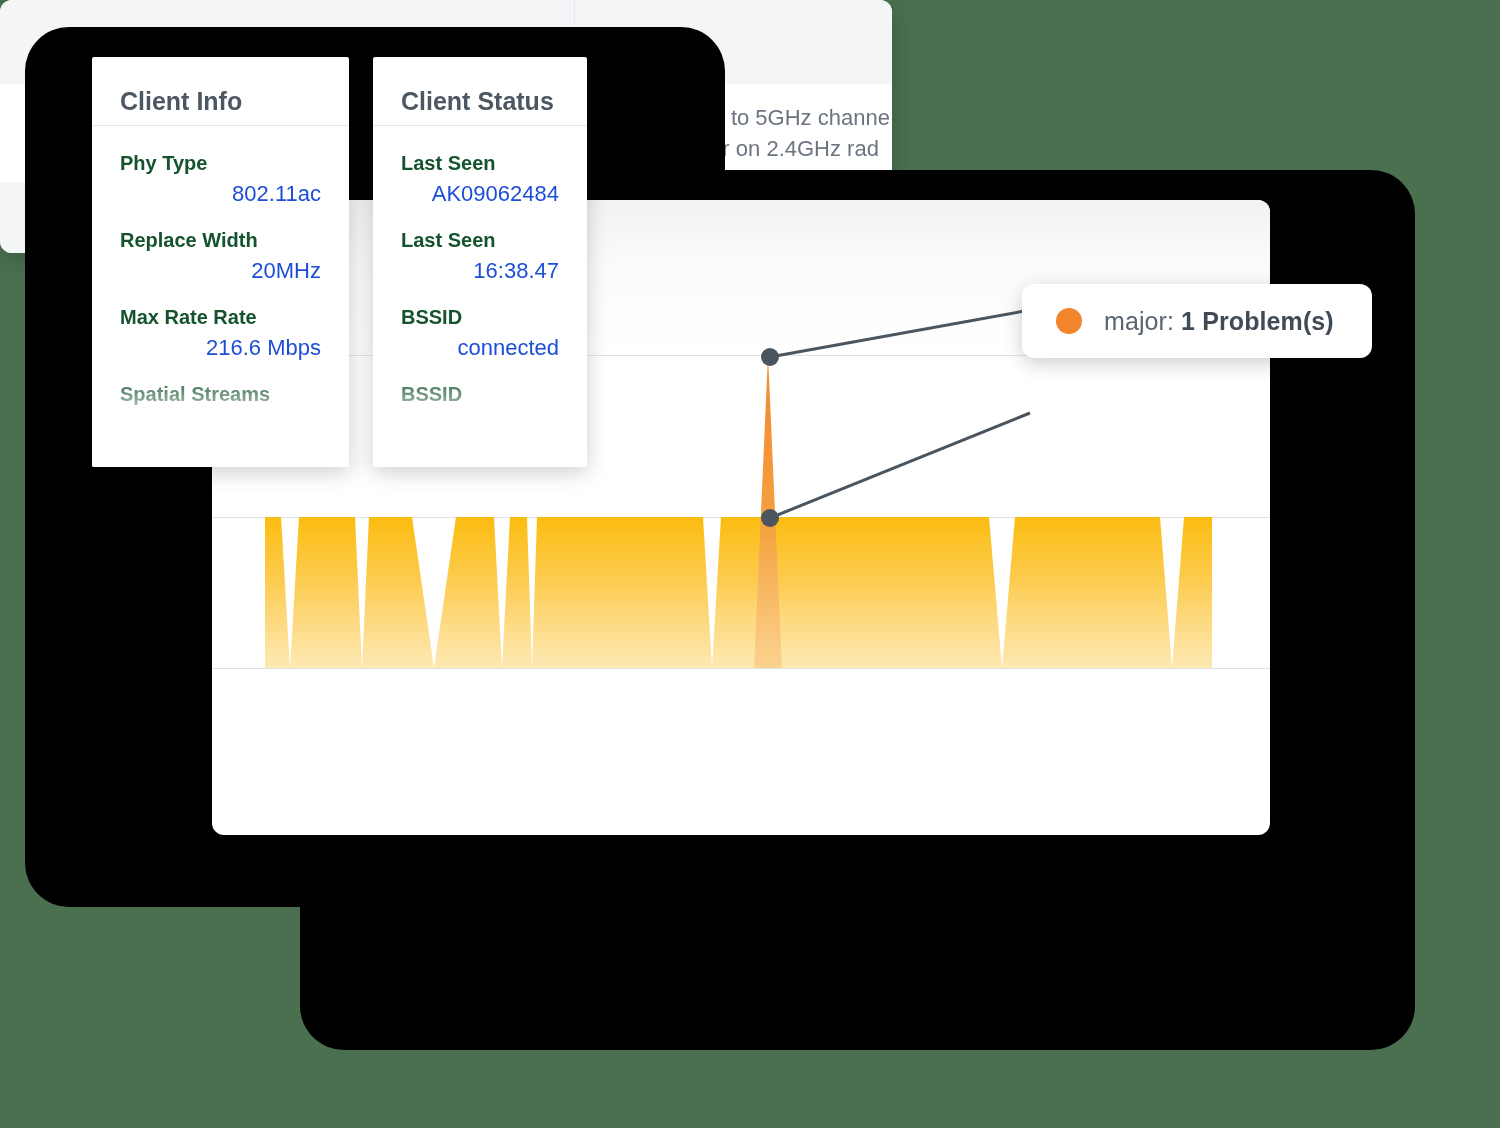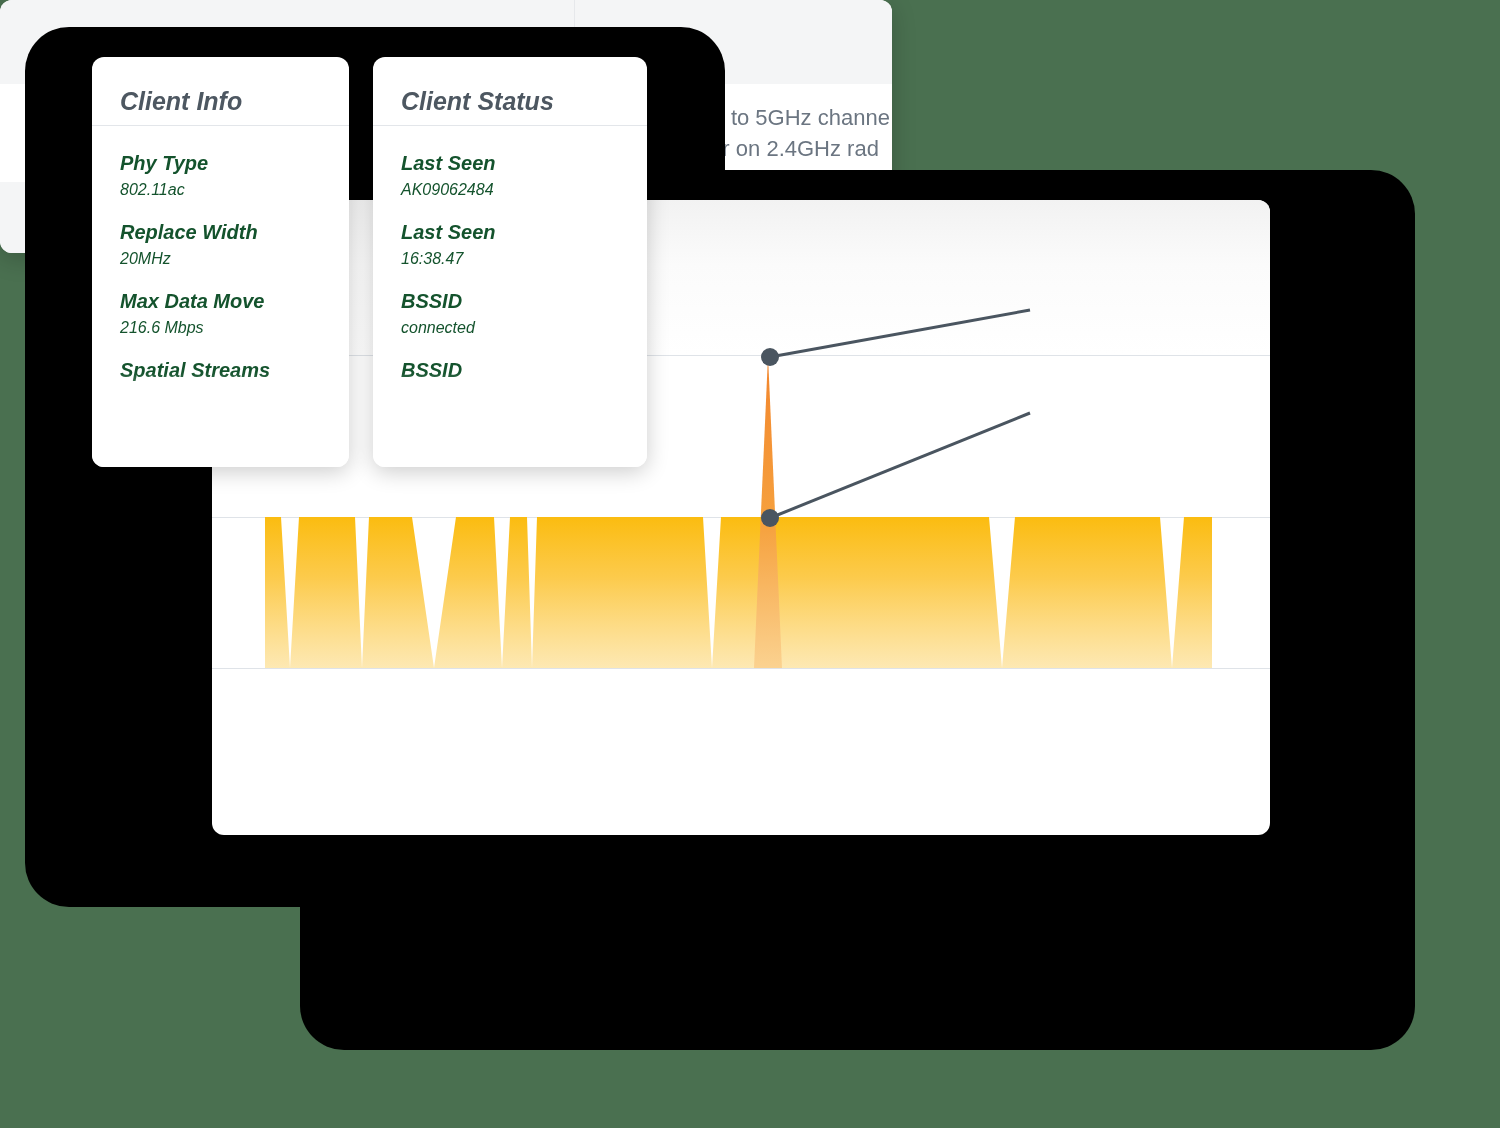--- a/index.html
+++ b/index.html
@@ -80,41 +80,41 @@
     color: #5a6470;
     white-space: nowrap;
     letter-spacing: .1px;
   }
   .callout-text b { color: #414b56; font-weight: 700; }
 
   
   .info-card {
     position: absolute;
     background: #fff;
-    border-radius: 12px;
+    border-radius: 2px;
     box-shadow: 0 5px 22px rgba(0,0,0,.20);
     overflow: hidden;
-    font-style: italic;
   }
   #card-client-info   { left: 92px;  top: 57px; width: 257px; height: 410px; }
-  #card-client-status { left: 373px; top: 57px; width: 274px; height: 410px; }
+  #card-client-status { left: 373px; top: 57px; width: 214px; height: 410px; }
   .info-head {
     font-size: 25px; font-weight: 700; color: #4d5761;
     padding: 30px 0 0 28px;
     height: 68px;
   }
   .info-divider { height: 1px; background: #e3e6ea; margin: 0; }
   .info-body { padding: 26px 28px 0 28px; position: relative; }
   .field-label {
     font-size: 20px; font-weight: 700; color: #14532d;
     margin-bottom: 6px;
   }
   .field-value {
-    font-size: 16px; color: #14532d; font-weight: 400;
+    font-size: 22px; color: #1d4ed8; font-weight: 400;
     margin-bottom: 22px;
+    text-align: right;
   }
   .fade-mask {
     position: absolute;
     left: 0; right: 0; bottom: 0; height: 95px;
     background: linear-gradient(180deg, rgba(255,255,255,0) 0%, rgba(255,255,255,.92) 55%, #fff 100%);
     pointer-events: none;
   }
 
   
   #table-card {
@@ -203,31 +203,37 @@
     </div>
   </div>
 
   <svg style="position:absolute; left:0; top:0; width:1500px; height:1128px; pointer-events:none;">
     <line x1="770" y1="357" x2="1030" y2="310" stroke="#4A5560" stroke-width="3"></line>
     <line x1="770" y1="518" x2="1030" y2="413" stroke="#4A5560" stroke-width="3"></line>
     <circle cx="770" cy="357" r="9" fill="#4A5560"></circle>
     <circle cx="770" cy="518" r="9" fill="#4A5560"></circle>
   </svg>
 
+  <div class="callout" id="callout-major">
+    <span class="dot" style="background:#F2852C"></span>
+    <span class="callout-text">
+      <span>major: </span><b>1 Problem(s)</b>
+    </span>
+  </div>
 
 
   <div class="info-card" id="card-client-info">
     <div class="info-head">Client Info</div>
     <div class="info-divider"></div>
     <div class="info-body">
       <div class="field-label">Phy Type</div>
       <div class="field-value">802.11ac</div>
       <div class="field-label">Replace Width</div>
       <div class="field-value">20MHz</div>
-      <div class="field-label">Max Data Move</div>
+      <div class="field-label">Max Rate Rate</div>
       <div class="field-value">216.6 Mbps</div>
       <div class="field-label">Spatial Streams</div>
     </div>
     <div class="fade-mask"></div>
   </div>
 
   <div class="info-card" id="card-client-status">
     <div class="info-head">Client Status</div>
     <div class="info-divider"></div>
     <div class="info-body">

